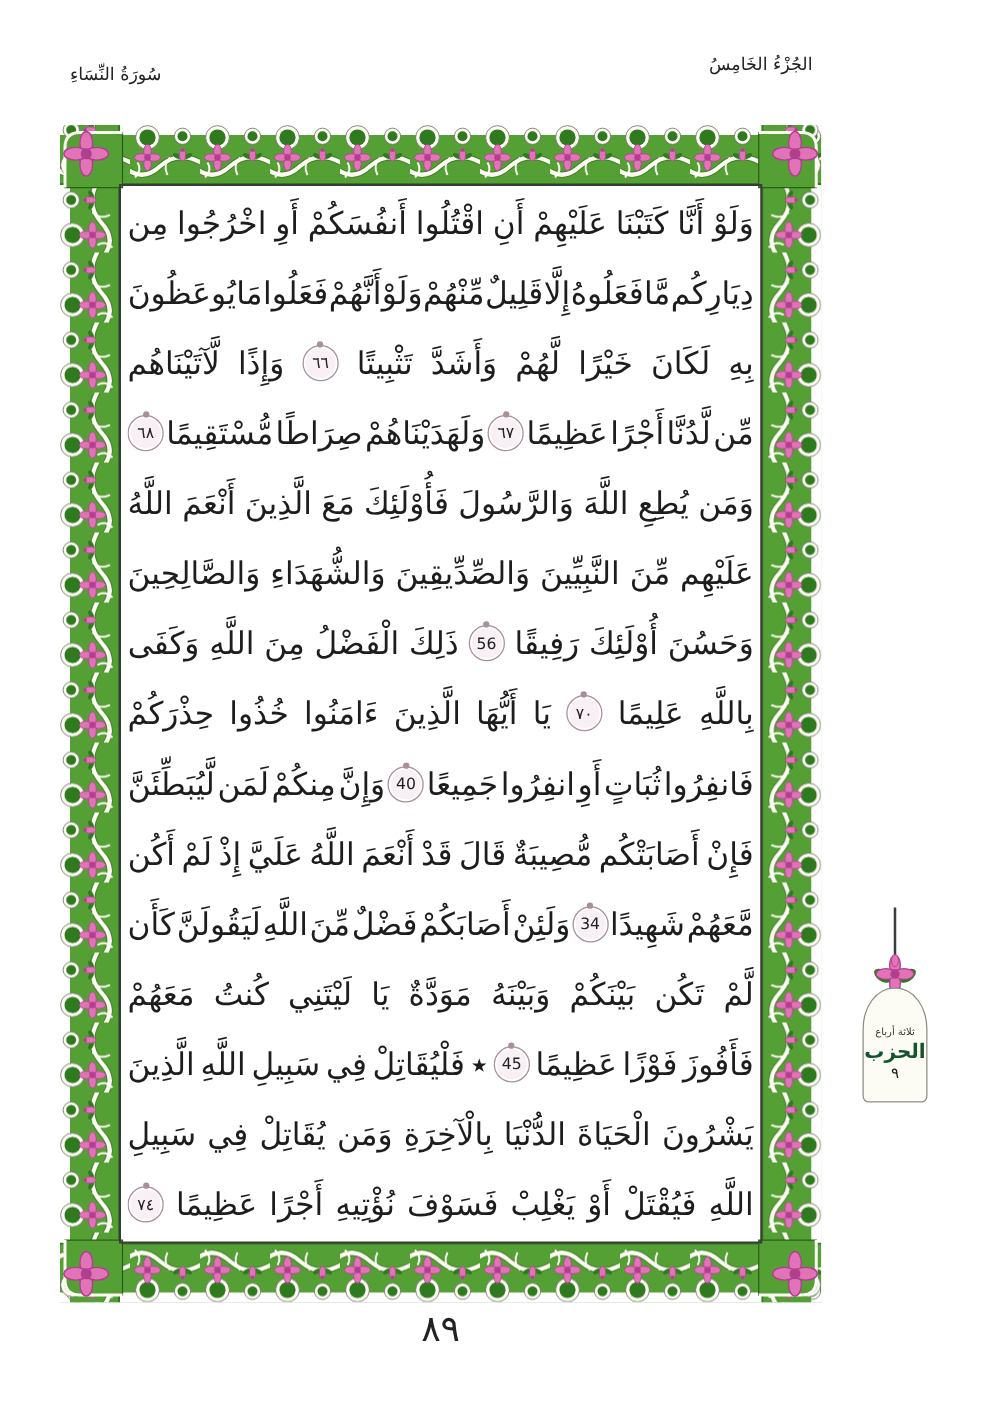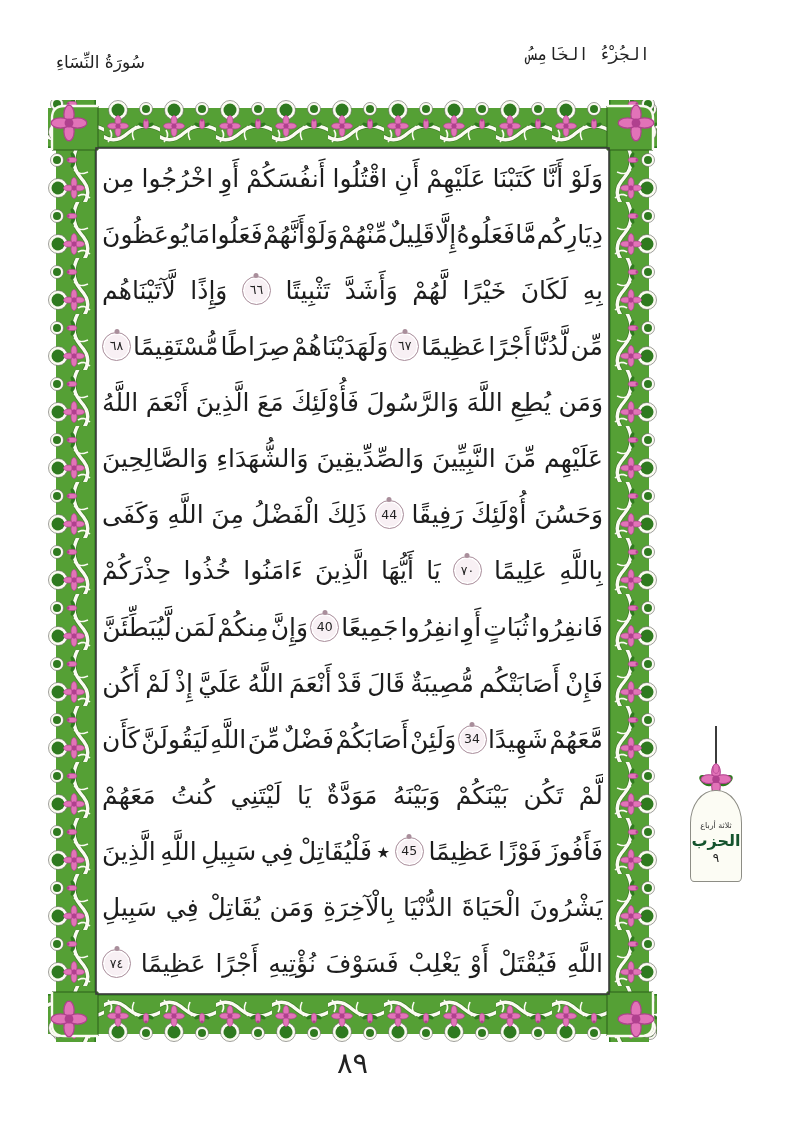--- a/index.html
+++ b/index.html
@@ -11,22 +11,22 @@
     --ink:#1d1d1d;
     --marker-ring:#a98e9b;
     --marker-fill:#f8f0f4;
   }
   html,body{margin:0;padding:0;background:#ffffff;}
   .page{
     position:relative;width:798px;height:1140px;background:#ffffff;overflow:hidden;
     font-family:"DejaVu Sans",sans-serif;color:var(--ink);
   }
   
-  .hdr{position:absolute;direction:rtl;font-size:17px;color:#222;white-space:nowrap;}
-  .hdr-juz{top:44px;right:148px;font-family:Liberation Mono, monospace;}
+  .hdr{position:absolute;direction:rtl;font-size:14px;color:#222;white-space:nowrap;}
+  .hdr-juz{top:44px;right:148px;}
   .hdr-surah{top:52px;left:56px;}
   
   .frame{position:absolute;left:48px;top:100px;width:609px;height:942px;}
   .pGreen{fill:var(--border-green);}
   .pGreenD{fill:var(--border-green-dark);}
   .pWhite{fill:var(--scallop-white);stroke:#60605a;stroke-width:.6;}
   .vine{fill:none;stroke:var(--scallop-white);stroke-width:3.4;}
   .vineShadow{fill:none;stroke:#2c5e1a;stroke-width:4.8;opacity:.55;}
   .vineThin{fill:none;stroke:var(--scallop-white);stroke-width:1.6;}
   .petal{fill:var(--flower-pink);stroke:var(--flower-pink-dark);stroke-width:.7;}
@@ -215,21 +215,21 @@
         <span class="w">مِّنَ</span>
         <span class="w">النَّبِيِّينَ</span>
         <span class="w">وَالصِّدِّيقِينَ</span>
         <span class="w">وَالشُّهَدَاءِ</span>
         <span class="w">وَالصَّالِحِينَ</span>
       </div>
       <div class="qline">
         <span class="w">وَحَسُنَ</span>
         <span class="w">أُوْلَئِكَ</span>
         <span class="w">رَفِيقًا</span>
-        <span class="aya">44</span>
+        <span class="aya">56</span>
         <span class="w">ذَلِكَ</span>
         <span class="w">الْفَضْلُ</span>
         <span class="w">مِنَ</span>
         <span class="w">اللَّهِ</span>
         <span class="w">وَكَفَى</span>
       </div>
       <div class="qline">
         <span class="w">بِاللَّهِ</span>
         <span class="w">عَلِيمًا</span>
         <span class="aya">٧٠</span>

